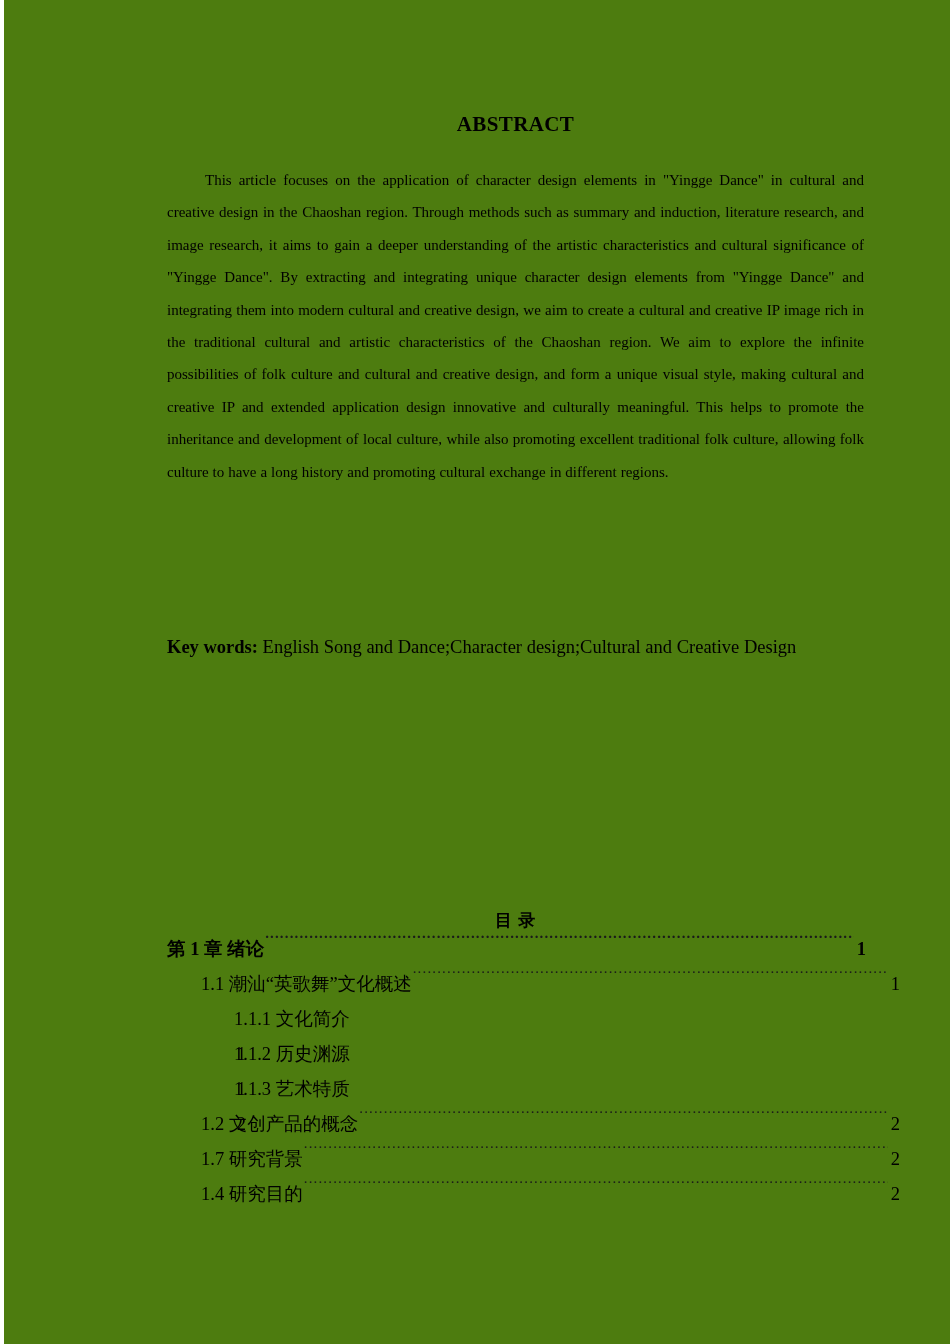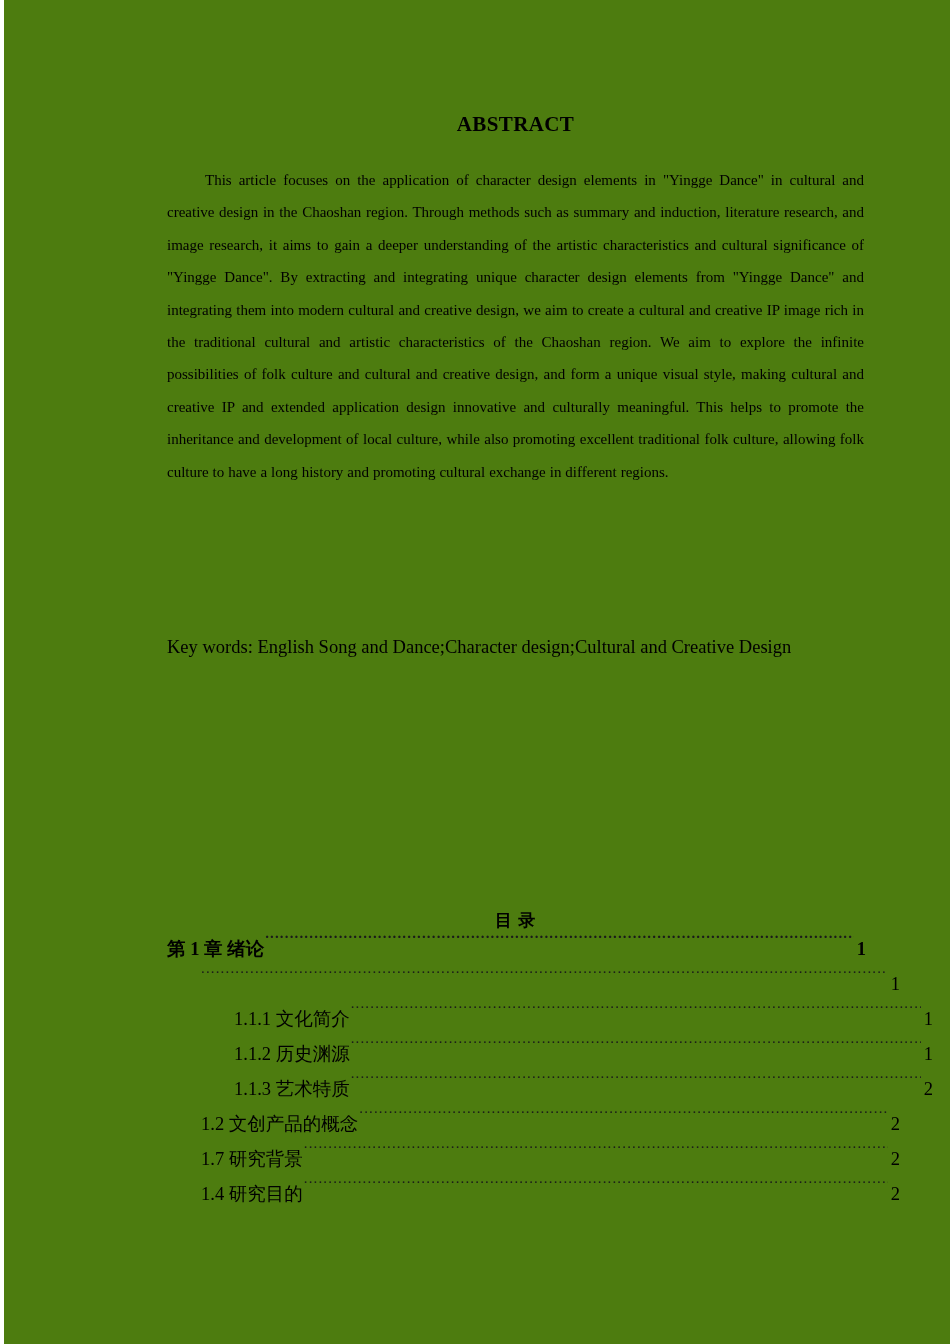--- a/index.html
+++ b/index.html
@@ -56,21 +56,21 @@
     position: absolute;
     left: 163px;
     top: 633px;
     width: 697px;
     font-size: 18.5px;
     line-height: 28px;
     text-align: left;
   }
 
   .keywords-label {
-    font-weight: normal;
+    font-weight: bold;
   }
 
   
   .toc-heading {
     position: absolute;
     left: 163px;
     top: 905px;
     width: 697px;
     text-align: center;
     font-size: 17px;
@@ -122,21 +122,21 @@
 
   .toc-page {
     flex: 0 0 auto;
     padding-left: 2px;
     text-align: right;
     min-width: 10px;
   }
 
   .toc-row.level-1 { padding-left: 0px; font-weight: bold; }
   .toc-row.level-2 { padding-left: 34px; font-weight: normal; }
-  .toc-row.level-3 { padding-left: 67px; font-weight: normal; }
+  .toc-row.level-3 { padding-left: 67px; font-weight: normal; flex-direction: column; }
 </style>
 </head>
 <body>
 
 <div class="page">
 
   <div class="abstract-section">
     <h1 class="abstract-title">ABSTRACT</h1>
     <p class="abstract-body">This article focuses on the application of character design elements in "Yingge Dance" in cultural and creative design in the Chaoshan region. Through methods such as summary and induction, literature research, and image research, it aims to gain a deeper understanding of the artistic characteristics and cultural significance of "Yingge Dance". By extracting and integrating unique character design elements from "Yingge Dance" and integrating them into modern cultural and creative design, we aim to create a cultural and creative IP image rich in the traditional cultural and artistic characteristics of the Chaoshan region. We aim to explore the infinite possibilities of folk culture and cultural and creative design, and form a unique visual style, making cultural and creative IP and extended application design innovative and culturally meaningful. This helps to promote the inheritance and development of local culture, while also promoting excellent traditional folk culture, allowing folk culture to have a long history and promoting cultural exchange in different regions.</p>
   </div>
@@ -147,20 +147,21 @@
 
   <div class="toc-heading">目 录</div>
 
   <div class="toc-list">
       <div class="toc-row level-1">
         <span class="toc-label">第 1 章  绪论</span>
         <span class="toc-leader"></span>
         <span class="toc-page">1</span>
       </div>
       <div class="toc-row level-2">
+        <span class="toc-label">1.1 潮汕“英歌舞”文化概述</span>
         <span class="toc-leader"></span>
         <span class="toc-page">1</span>
       </div>
       <div class="toc-row level-3">
         <span class="toc-label">1.1.1 文化简介</span>
         <span class="toc-leader"></span>
         <span class="toc-page">1</span>
       </div>
       <div class="toc-row level-3">
         <span class="toc-label">1.1.2 历史渊源</span>

